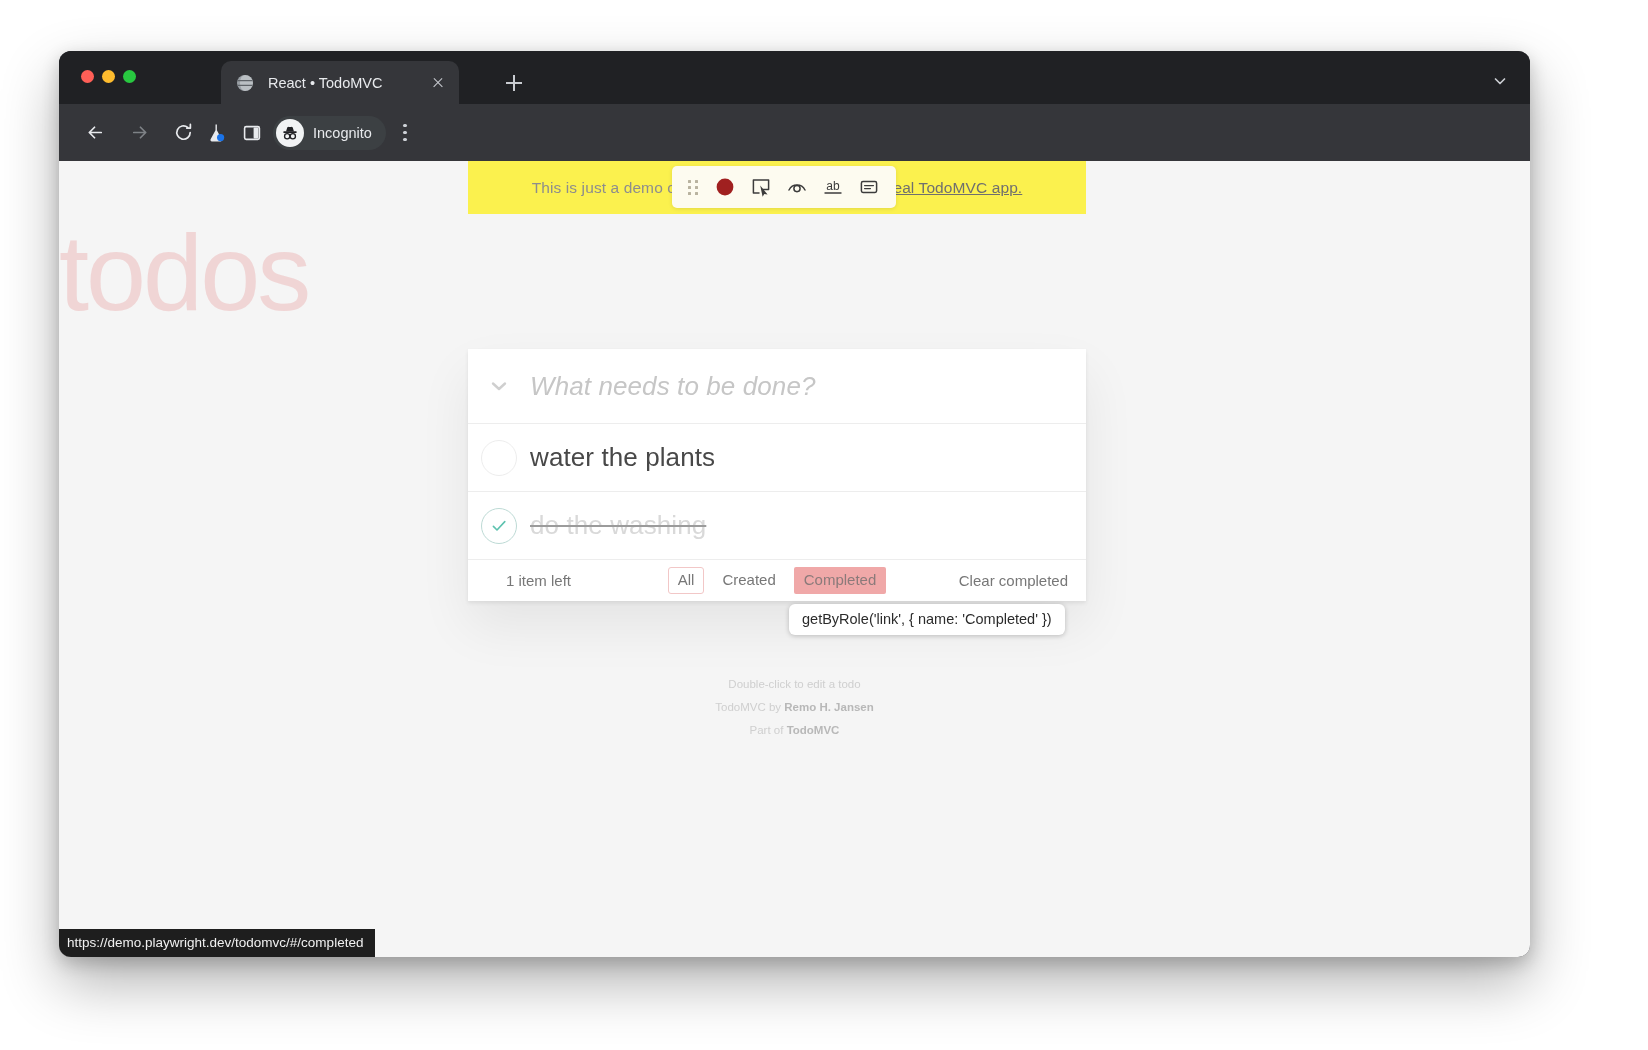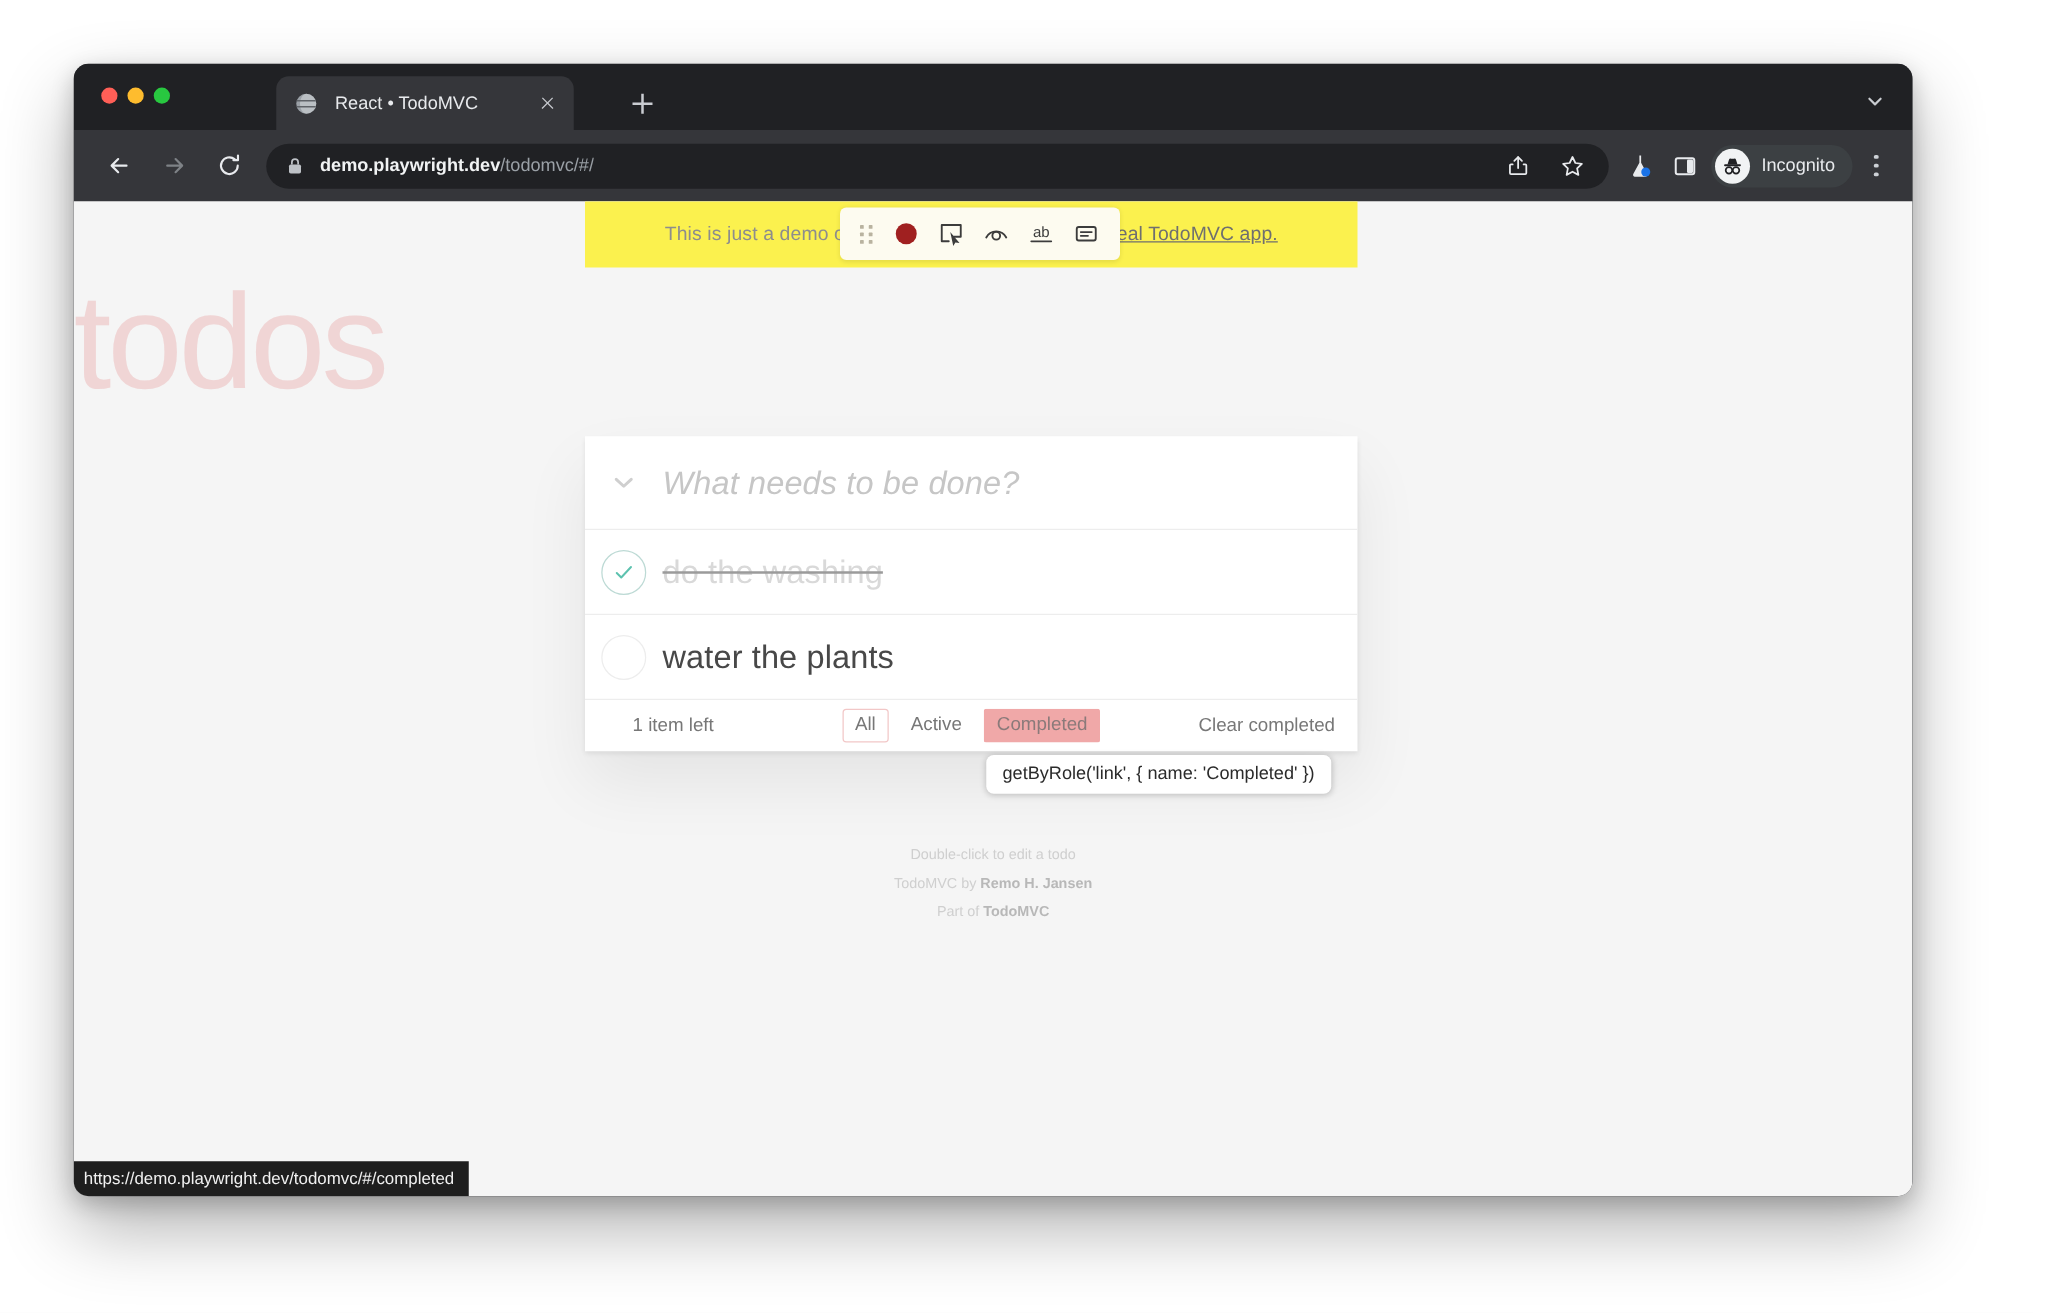--- a/index.html
+++ b/index.html
@@ -493,44 +493,20 @@
         </svg>
       </div>
       <div class="nav-gap"></div>
       <div class="navbtn">
         <svg width="21" height="21" viewBox="0 0 22 22">
           <path d="M18 11 A7 7 0 1 1 15.4 5.6" stroke="#e8eaed" stroke-width="1.8" fill="none" stroke-linecap="round"></path>
           <path d="M18.2 2.6 V6.4 H14.4" stroke="#e8eaed" stroke-width="1.8" fill="none" stroke-linecap="round" stroke-linejoin="round"></path>
         </svg>
       </div>
 
-      <div class="omnibox">
-        <span class="lock-icon">
-          <svg width="14" height="16" viewBox="0 0 14 16">
-            <rect x="2.2" y="6.6" width="9.6" height="7.2" rx="1.4" fill="#bdc1c6"></rect>
-            <path d="M4.5 6.6 V4.8 a2.5 2.5 0 0 1 5 0 V6.6" stroke="#bdc1c6" stroke-width="1.4" fill="none"></path>
-          </svg>
-        </span>
-        <span class="url-text"><b>demo.playwright.dev</b><span>/todomvc/#/</span></span>
-
-        <span class="omni-right">
-          <span class="tb-icon">
-            <svg width="19" height="19" viewBox="0 0 20 20">
-              <path d="M10 2.8 V12" stroke="#e8eaed" stroke-width="1.5" fill="none" stroke-linecap="round"></path>
-              <path d="M6.8 6 L10 2.8 L13.2 6" stroke="#e8eaed" stroke-width="1.5" fill="none" stroke-linecap="round" stroke-linejoin="round"></path>
-              <path d="M5.4 9 H4 a.9 .9 0 0 0 -.9 .9 V16.2 a.9 .9 0 0 0 .9 .9 H16 a.9 .9 0 0 0 .9 -.9 V9.9 a.9 .9 0 0 0 -.9 -.9 H14.6" stroke="#e8eaed" stroke-width="1.5" fill="none" stroke-linecap="round"></path>
-            </svg>
-          </span>
-          <span class="tb-icon">
-            <svg width="20" height="20" viewBox="0 0 20 20">
-              <path d="M10 2.6 L12.3 7.4 L17.5 8.1 L13.7 11.7 L14.7 16.9 L10 14.4 L5.3 16.9 L6.3 11.7 L2.5 8.1 L7.7 7.4 Z" stroke="#e8eaed" stroke-width="1.4" fill="none" stroke-linejoin="round"></path>
-            </svg>
-          </span>
-        </span>
-      </div>
 
       <div class="tb-icon">
         <svg width="24" height="24" viewBox="0 0 24 24">
           <path d="M10 3.4 H14.4 M11.5 3.4 V9.2 L6.6 18.2 a1.5 1.5 0 0 0 1.3 2.2 H16.4 a1.5 1.5 0 0 0 1.3 -2.2 L12.9 9.2 V3.4" fill="#e8eaed"></path>
           <circle cx="16.6" cy="16.6" r="3.6" fill="#1a73e8"></circle>
         </svg>
       </div>
       <div class="tb-sep"></div>
       <div class="tb-icon">
         <svg width="20" height="20" viewBox="0 0 20 20">
@@ -568,45 +544,45 @@
 
       <div class="todoapp">
 
         <div class="new-todo-row">
           <span class="toggle-all-chevron">
             <svg width="26" height="26" viewBox="0 0 26 26">
               <path d="M7 10.5 L13 16 L19 10.5" stroke="#cfcfcf" stroke-width="2.4" fill="none" stroke-linecap="round" stroke-linejoin="round"></path>
             </svg>
           </span>
           <input class="new-todo-input" type="text" placeholder="What needs to be done?" style="">
+        </div>
+
+        <div class="todo-item">
+          <span class="todo-toggle">
+            <span class="circle"></span>
+          </span>
+          <span class="todo-label">water the plants</span>
         </div>
 
         <div class="todo-item">
           <span class="todo-toggle">
             <span class="circle done">
               <svg width="22" height="22" viewBox="0 0 22 22">
                 <path d="M5.4 11.4 L9 15 L16.8 6.6" stroke="#5dc2af" stroke-width="1.6" fill="none" stroke-linecap="round" stroke-linejoin="round"></path>
               </svg>
             </span>
           </span>
           <span class="todo-label completed">do the washing</span>
         </div>
 
-        <div class="todo-item">
-          <span class="todo-toggle">
-            <span class="circle"></span>
-          </span>
-          <span class="todo-label">water the plants</span>
-        </div>
-
         <div class="todo-footer">
           <span class="todo-count">1 item left</span>
           <span class="filters">
             <a href="#" class="filter-link selected">All</a>
-            <a href="#" class="filter-link">Active</a>
+            <a href="#" class="filter-link">Created</a>
             <a href="#" class="filter-link pw-highlight">Completed</a>
           </span>
           <a href="#" class="clear-completed">Clear completed</a>
         </div>
       </div>
 
       <div class="app-info">
         <p>Double-click to edit a todo</p>
         <p><span>TodoMVC by </span><b>Remo H. Jansen</b></p>
         <p><span>Part of </span><b>TodoMVC</b></p>

